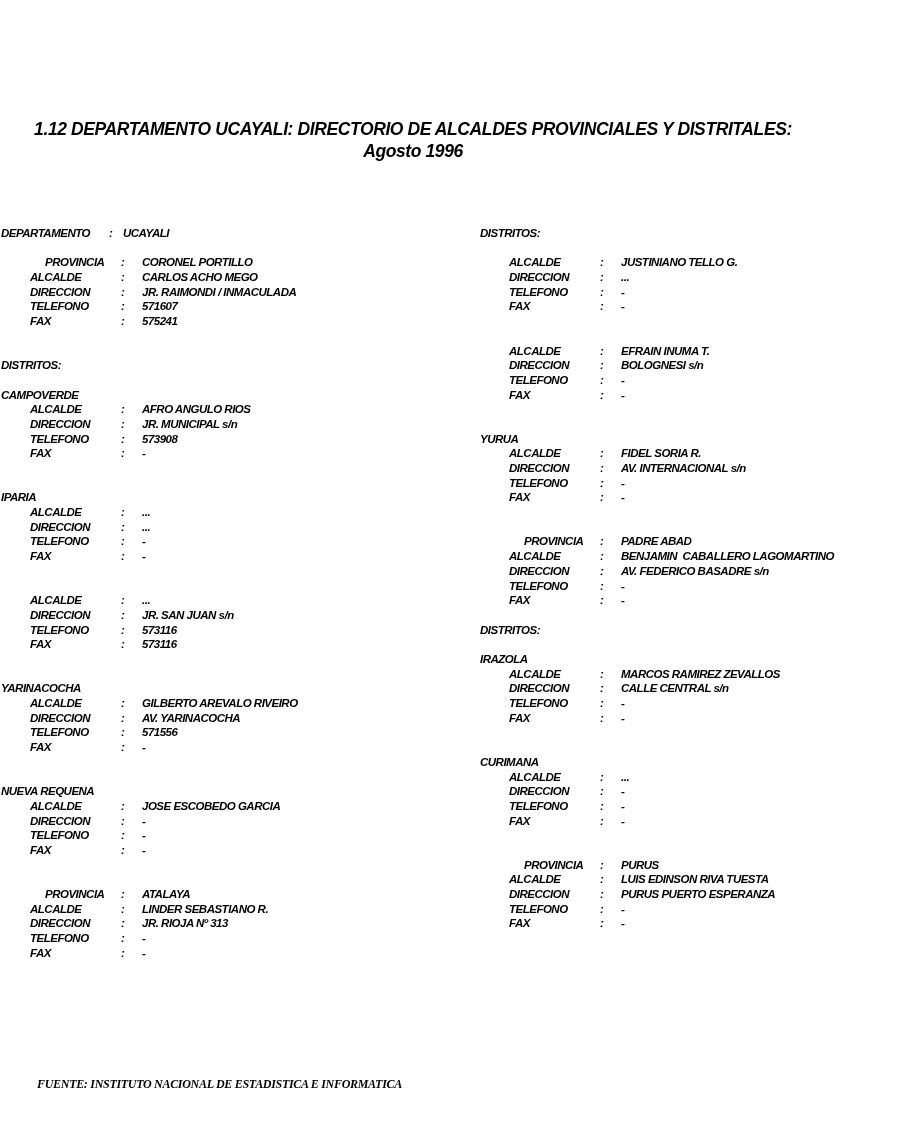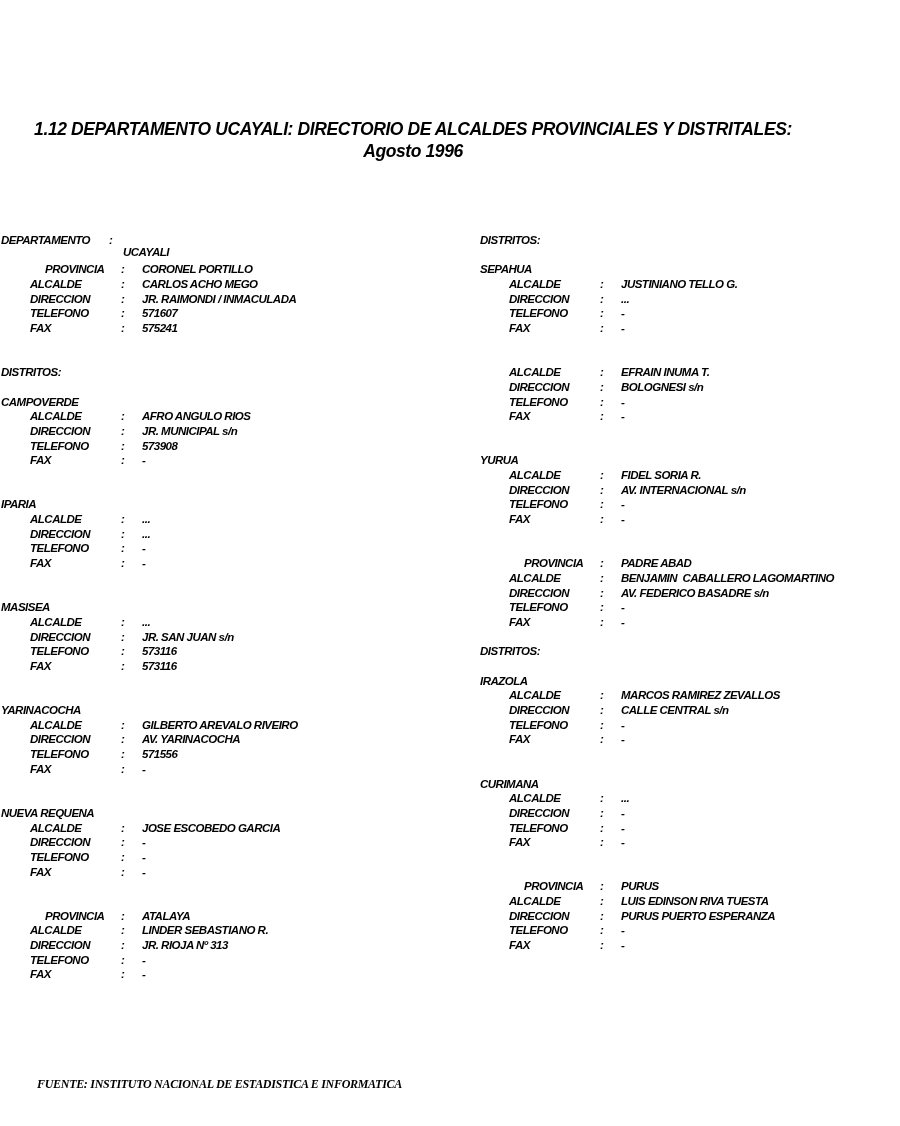--- a/index.html
+++ b/index.html
@@ -4,35 +4,35 @@
   <style>
     html, body { margin: 0; padding: 0; background: #ffffff; }
     body { width: 900px; height: 1126px; position: relative; overflow: hidden; color: #000; }
     .title {
       position: absolute; left: 0; width: 826px; top: 118px;
       text-align: center;
       font-family: "Liberation Sans", sans-serif;
       font-weight: bold; font-style: italic; font-size: 17.5px; line-height: 22px;
       letter-spacing: -0.4px;
     }
-    .col { position: absolute; top: 233px; font-family: "Liberation Sans", sans-serif;
+    .col { position: absolute; top: 226px; font-family: "Liberation Sans", sans-serif;
       font-weight: bold; font-style: italic; font-size: 11.5px; letter-spacing: -0.5px; text-align: center; }
     .col.left { left: 1px; width: 470px; }
     .col.right { left: 480px; width: 420px; }
     .line { position: relative; height: 14.7px; line-height: 14.7px; white-space: nowrap; }
     .gap { height: 14.7px; }
     .gap2 { height: 29.4px; }
     .hdr { position: absolute; left: 0; }
     .lbl { position: absolute; left: 29px; }
     .lbl.top { left: 0; padding-left: 44px; }
     .colon { position: absolute; left: 120px; }
     .val { position: absolute; left: 141px; }
     .dept-lbl { position: absolute; left: 0; }
     .dept-colon { position: absolute; left: 108px; }
-    .dept-val { position: absolute; left: 122px; margin-top: 12px; }
+    .dept-val { position: absolute; left: 122px; }
     .source {
       position: absolute; left: 1px; top: 1077px;
       font-family: "Liberation Serif", serif; font-weight: bold; font-style: italic;
       font-size: 12px; letter-spacing: -0.3px; padding-left: 36px;
     }
   </style>
 </head>
 <body>
 
 <div class="title">
@@ -131,23 +131,20 @@
     <div class="line">
         <span class="lbl">FAX</span>
         <span class="colon">:</span>
         <span class="val">-</span>
       </div>
   </div>
   <div class="gap2"></div>
 
   <div>
     <div class="line">
-        <span class="hdr">MASISEA</span>
-      </div>
-    <div class="line">
         <span class="lbl">ALCALDE</span>
         <span class="colon">:</span>
         <span class="val">...</span>
       </div>
     <div class="line">
         <span class="lbl">DIRECCION</span>
         <span class="colon">:</span>
         <span class="val">JR. SAN JUAN s/n</span>
       </div>
     <div class="line">
@@ -247,23 +244,20 @@
 </div>
 
 <div class="col right">
   <div class="line">
       <span class="hdr">DISTRITOS:</span>
     </div>
   <div class="gap"></div>
 
   <div>
     <div class="line">
-        <span class="hdr">SEPAHUA</span>
-      </div>
-    <div class="line">
         <span class="lbl">ALCALDE</span>
         <span class="colon">:</span>
         <span class="val">JUSTINIANO TELLO G.</span>
       </div>
     <div class="line">
         <span class="lbl">DIRECCION</span>
         <span class="colon">:</span>
         <span class="val">...</span>
       </div>
     <div class="line">

